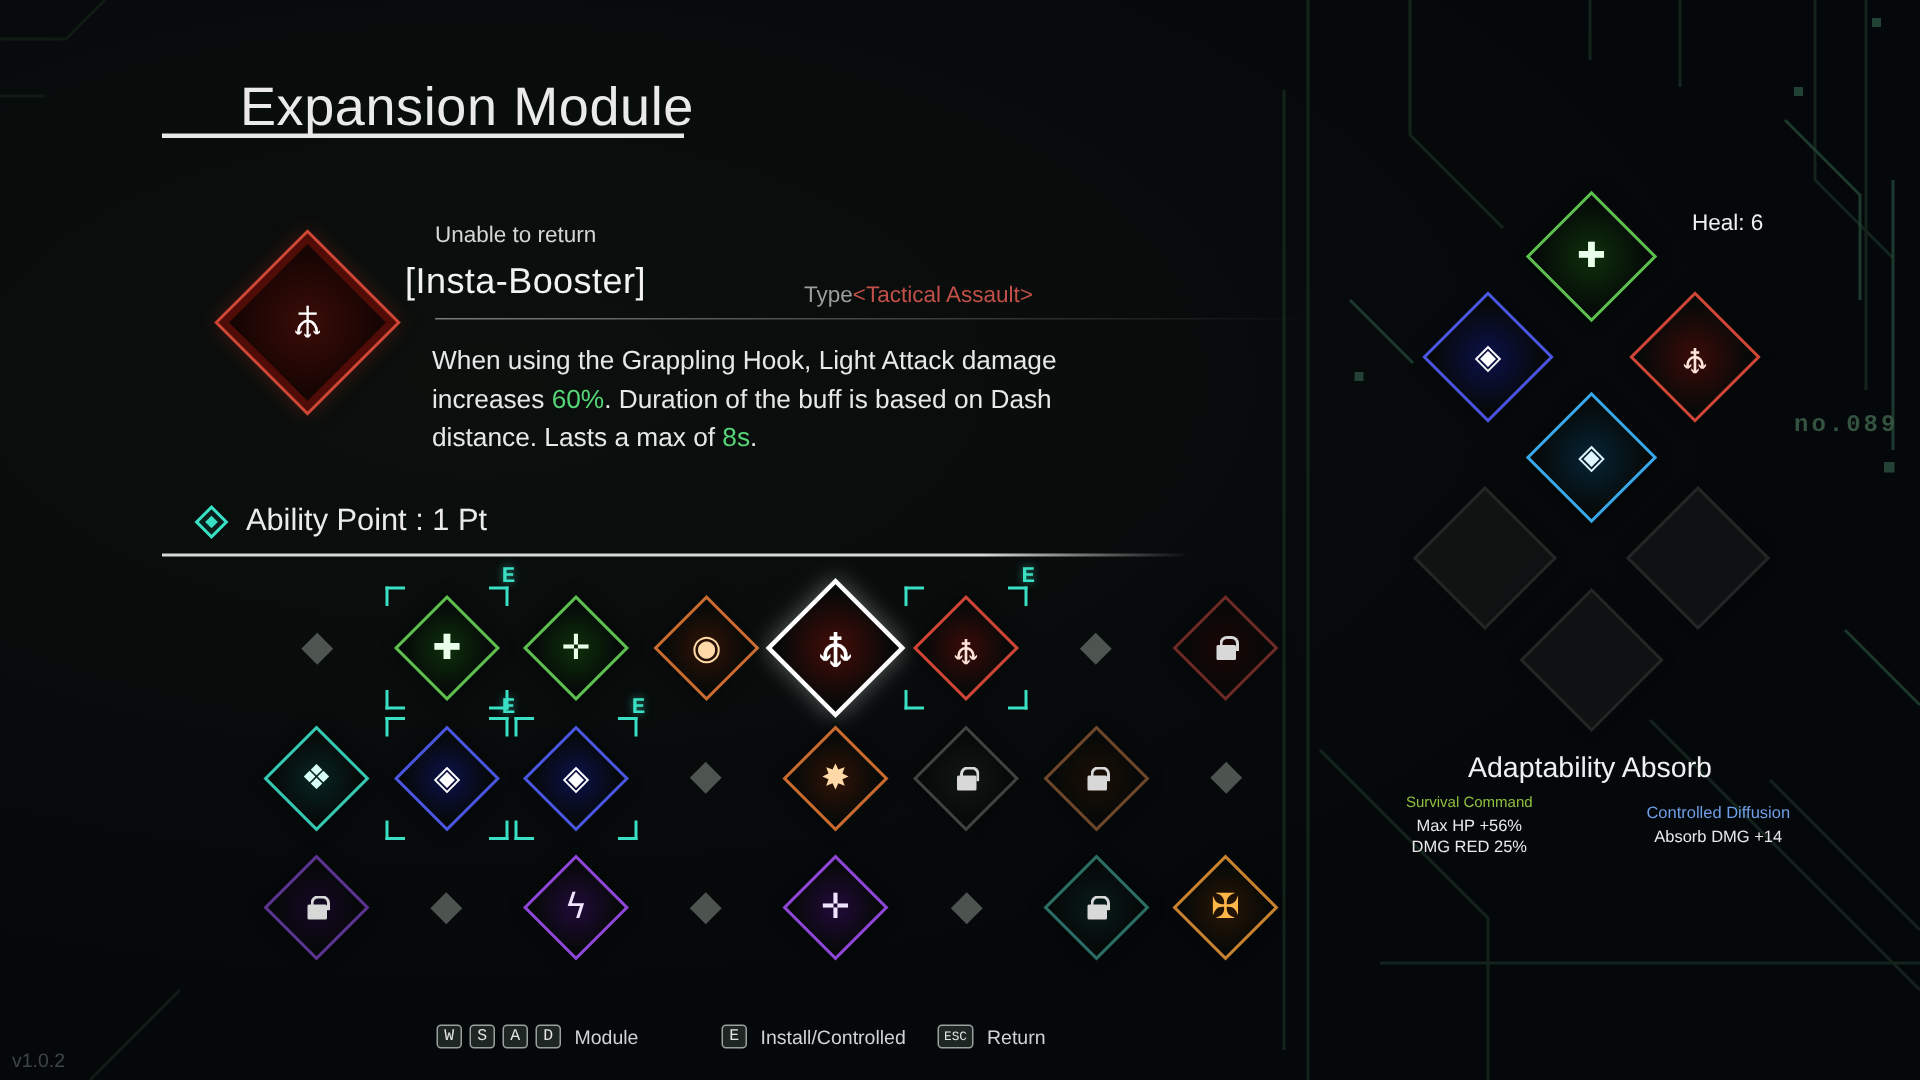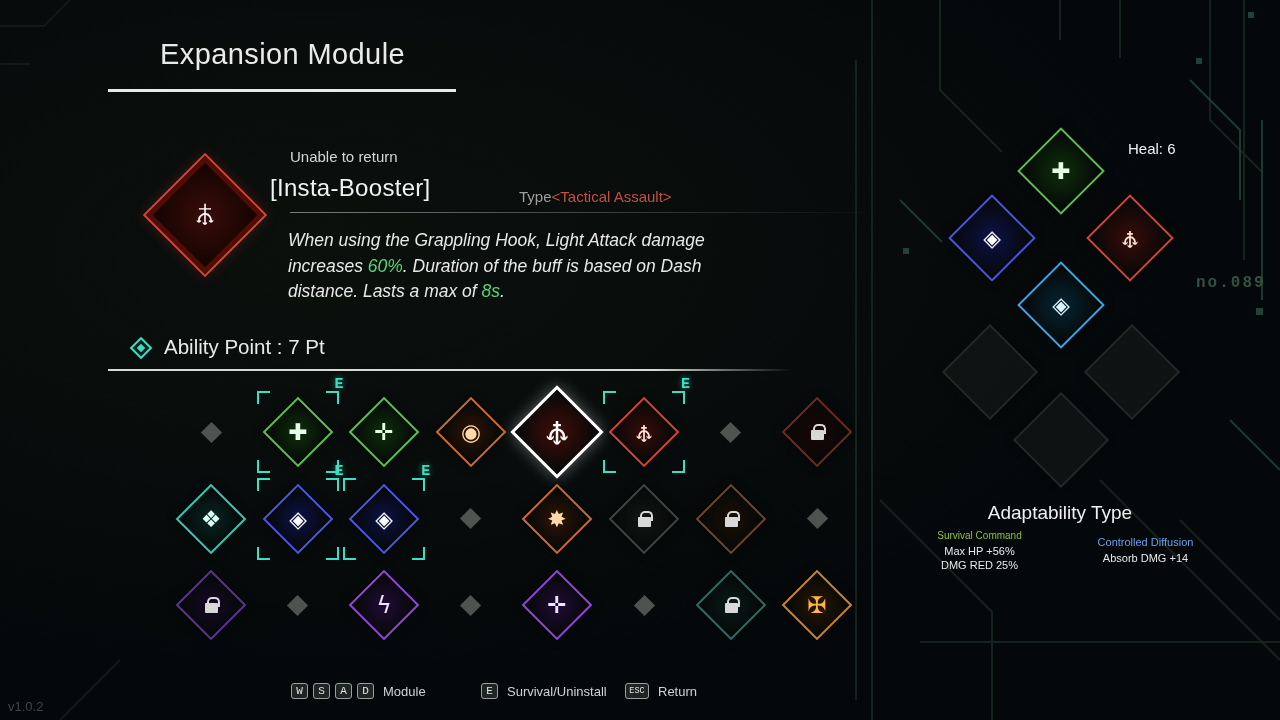--- a/index.html
+++ b/index.html
@@ -5,40 +5,40 @@
   *{margin:0;padding:0;box-sizing:border-box}
   html,body{width:1280px;height:720px;background:#05080a;overflow:hidden;
     font-family:"Liberation Sans",sans-serif;color:#e6e6e6}
   #stage{position:relative;width:1280px;height:720px;overflow:hidden;
     background:radial-gradient(ellipse at 25% 35%, #0b100d 0%, #05080a 65%)}
   .abs{position:absolute}
   svg.bg{position:absolute;inset:0;z-index:0}
   .layer{position:absolute;inset:0;z-index:2}
 
   
-  .page-title{left:160px;top:38px;font-size:29px;font-weight:400;color:#eaeaea;letter-spacing:.4px}
+  .page-title{left:160px;top:50px;font-size:36px;font-weight:400;color:#eaeaea;letter-spacing:.4px}
   .title-underline{left:108px;top:89px;width:348px;height:3px;background:#e8e8e8}
 
   
   .big-node{left:205px;top:215px;transform:translate(-50%,-50%);width:0;height:0;
     display:flex;align-items:center;justify-content:center}
   .big-dia{width:88px;height:88px;flex:0 0 auto;transform:rotate(45deg);
     border:2px solid #cf4636;background:radial-gradient(circle,#360b07 10%,#160503 80%);
     box-shadow:inset 0 0 0 5px rgba(90,14,8,.85), 0 0 14px rgba(160,40,30,.35);
     display:flex;align-items:center;justify-content:center}
   .big-dia .in{transform:rotate(-45deg)}
   .big-glyph{display:inline-block;transform:scaleY(-1);font-size:42px;color:#fff;line-height:1}
   .mod-warning{left:290px;top:148px;font-size:15px;color:#d6d6d6}
   .mod-name{left:270px;top:174px;font-size:24px;color:#f2f2f2;letter-spacing:.3px}
-  .mod-type{left:519px;top:188px;font-size:15px;color:#9d9d9d}
+  .mod-type{left:536px;top:188px;font-size:15px;color:#9d9d9d}
   .mod-type .tv{color:#c25048}
   .type-divider{left:290px;top:212px;width:588px;height:1px;
     background:linear-gradient(to right, rgba(160,160,160,.75), rgba(160,160,160,0))}
   .mod-desc{left:288px;top:228px;width:478px;font-size:17.5px;line-height:25.5px;
-    font-style:italic;color:#e8e8e8}
+    color:#e8e8e8}
   .mod-desc .hl{color:#57d678}
 
   
   .ability-icon{left:130px;top:337px;width:22px;height:22px}
   .ability-icon .d{position:absolute;left:3px;top:3px;width:16px;height:16px;transform:rotate(45deg);
     border:2px solid #3ae0c4;background:rgba(10,40,36,.6)}
   .ability-icon .c{position:absolute;left:8px;top:8px;width:6px;height:6px;background:#3ae0c4;transform:rotate(45deg)}
   .ability-label{left:164px;top:335px;font-size:20.5px;color:#eaeaea}
   .ability-underline{left:108px;top:369px;width:684px;height:2px;
     background:linear-gradient(to right,#d8d8d8 80%,rgba(216,216,216,0))}
@@ -142,21 +142,21 @@
     <div class="abs mod-warning">Unable to return</div>
     <div class="abs mod-name">[Insta-Booster]</div>
     <div class="abs mod-type"><span>Type</span><span class="tv">&lt;Tactical Assault&gt;</span></div>
     <div class="abs type-divider"></div>
     <p class="abs mod-desc"><span>When using the Grappling Hook, Light Attack damage increases </span><span class="hl">60%</span><span>. Duration of the buff is based on Dash distance. Lasts a max of </span><span class="hl">8s</span><span>.</span></p>
 
     <span class="abs ability-icon">
         <span class="d"></span>
         <span class="c"></span>
       </span>
-    <div class="abs ability-label">Ability Point : 7 Pt</div>
+    <div class="abs ability-label">Ability Point : 1 Pt</div>
     <div class="abs ability-underline"></div>
 
     <div>
         <div class="gnode" style="left: 211px; top: 432px;">
           <span class="dot"></span>
         </div>
         <div class="gnode" style="left: 297.6px; top: 432px;">
           <div class="dia" style="width:50px;height:50px;border-color:#5dbf4e;background:radial-gradient(circle, #0c2a0a 15%, #060908 90%)">
             <div class="in">
               <span class="glyph" style="color:#eaffea">✚</span>
@@ -350,41 +350,41 @@
         <div class="gnode" style="left: 1132px; top: 372px;">
           <div class="dia ghost" style="width:68px;height:68px;border-color:#3f4440;background:#181c1a"></div>
         </div>
         <div class="gnode" style="left: 1061px; top: 440px;">
           <div class="dia ghost" style="width:68px;height:68px;border-color:#3f4440;background:#181c1a"></div>
         </div>
       </div>
     <div class="abs heal-label">Heal: 6</div>
     <div class="abs module-number">no.089</div>
 
-    <div class="abs bonus-title">Adaptability Type</div>
+    <div class="abs bonus-title">Adaptability Absorb</div>
     <div class="bonus-col bonus-left">
       <div class="bonus-name-left">Survival Command</div>
       <div class="bonus-line">Max HP +56%</div>
       <div class="bonus-line">DMG RED 25%</div>
     </div>
     <div class="bonus-col bonus-right">
       <div class="bonus-name-right">Controlled Diffusion</div>
       <div class="bonus-line">Absorb DMG +14</div>
     </div>
 
     <div class="ctrl g1">
       <span class="key">W</span>
       <span class="key">S</span>
       <span class="key">A</span>
       <span class="key">D</span>
       <span class="lbl">Module</span>
     </div>
     <div class="ctrl g2">
       <span class="key">E</span>
-      <span class="lbl">Survival/Uninstall</span>
+      <span class="lbl">Install/Controlled</span>
     </div>
     <div class="ctrl g3">
       <span class="key esc">ESC</span>
       <span class="lbl">Return</span>
     </div>
 
     <div class="abs version">v1.0.2</div>
   </div>
 </div>
 

